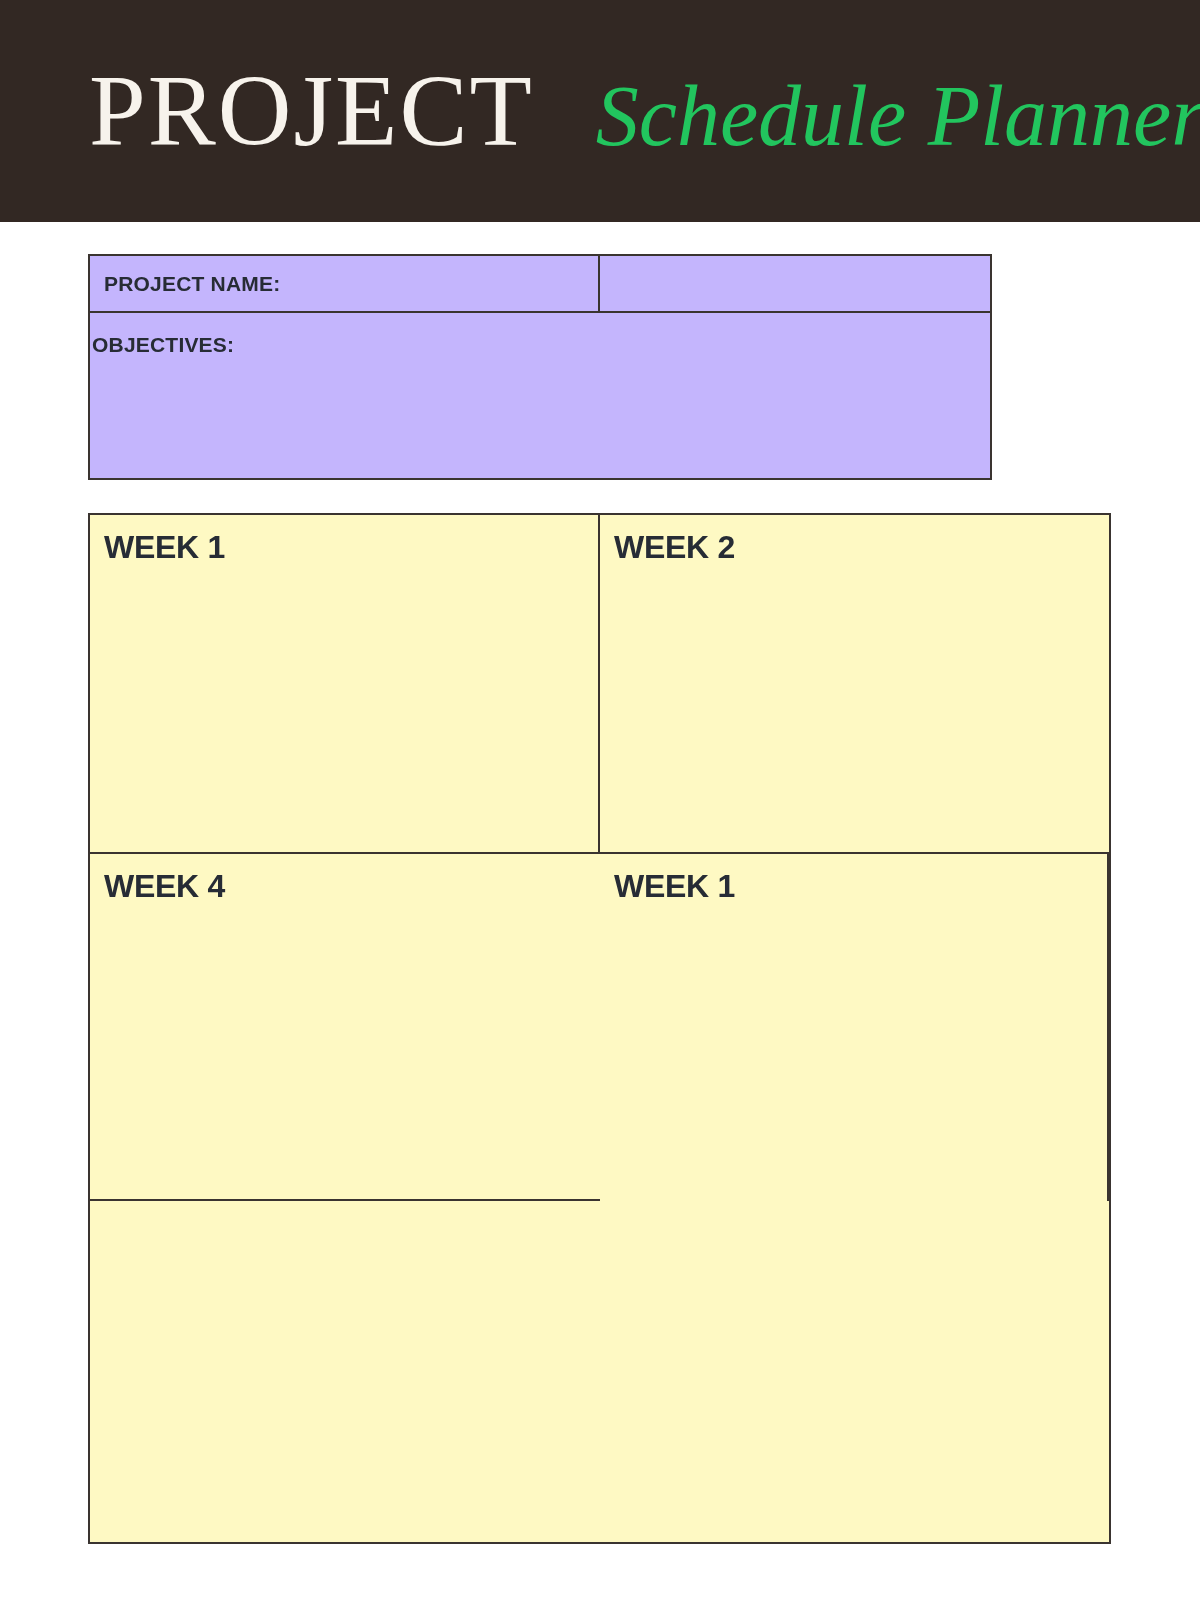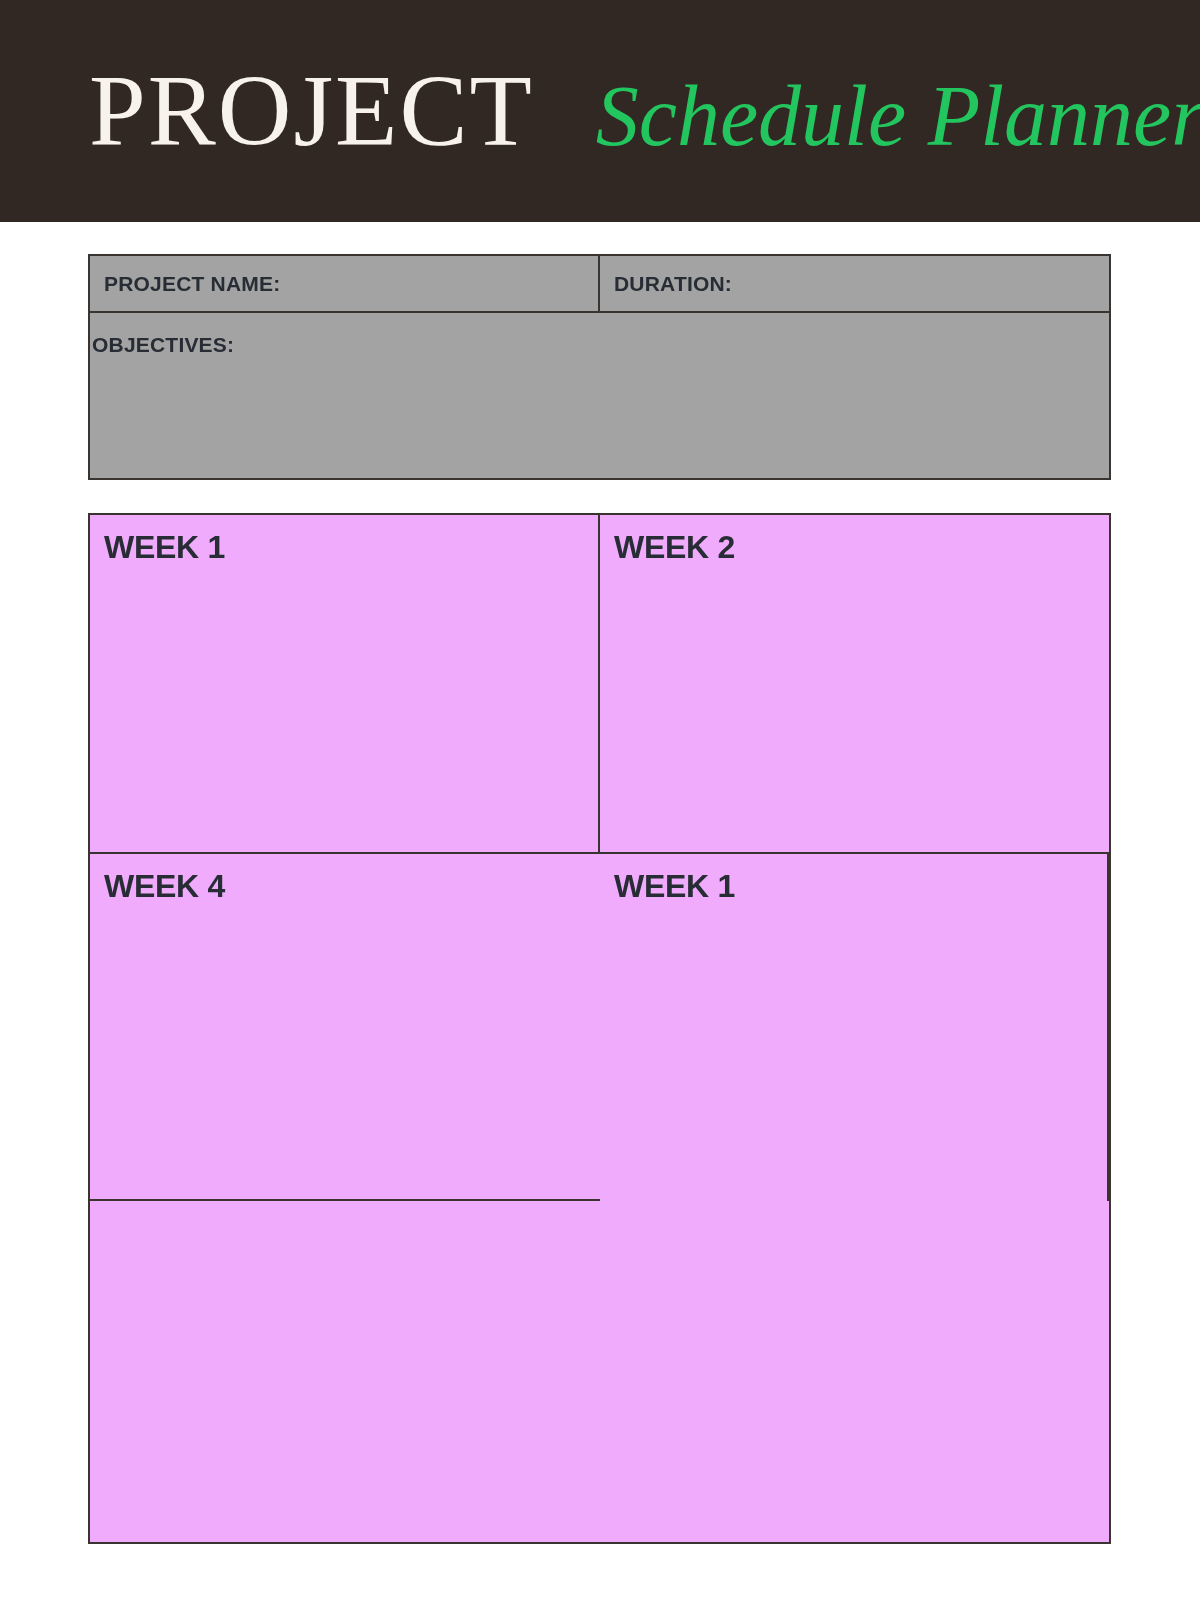--- a/index.html
+++ b/index.html
@@ -57,25 +57,25 @@
   .wlbl {
     font-weight: bold;
     font-size: 32px;
     color: #272c35;
     letter-spacing: -0.3px;
   }
 
   
   .info-table {
     margin: 32px 0 0 88px;
-    width: 1023px;
+    width: 904px;
     height: 226px;
     border: 2px solid #3a3430;
     box-sizing: border-box;
-    background: #a3a3a3;
+    background: #c4b5fd;
   }
   .info-row1 {
     display: grid;
     grid-template-columns: 510px 1fr;
     height: 57px;
     box-sizing: border-box;
     border-bottom: 2px solid #3a3430;
   }
   .info-cell {
     display: flex;
@@ -95,21 +95,21 @@
   
   .week-grid {
     margin: 33px 0 0 88px;
     width: 1023px;
     height: 1031px;
     border: 2px solid #3a3430;
     box-sizing: border-box;
     display: grid;
     grid-template-columns: 510px 1fr;
     grid-template-rows: 339px 347px 1fr;
-    background: #f0abfc;
+    background: #fef9c3;
   }
   .week-cell {
     box-sizing: border-box;
     padding: 14px 14px 0 14px;
   }
   .week-cell.col-left { border-right: 2px solid #3a3430; }
   .week-cell.row-top, .week-cell.row-mid { border-bottom: 2px solid #3a3430; }
 </style>
 </head>
 <body>
@@ -119,23 +119,20 @@
     <span class="title-serif">PROJECT</span>
     <span class="title-script">Schedule Planner</span>
   </h1>
 </header>
 
 <section class="info-table">
   <div class="info-row1">
     <div class="info-cell first">
       <span class="lbl">PROJECT NAME:</span>
     </div>
-    <div class="info-cell">
-      <span class="lbl">DURATION:</span>
-    </div>
   </div>
   <div class="objectives-cell">
     <span class="lbl">OBJECTIVES:</span>
   </div>
 </section>
 
 <section class="week-grid">
   <div class="week-cell col-left row-top">
     <span class="wlbl">WEEK 1</span>
   </div>

